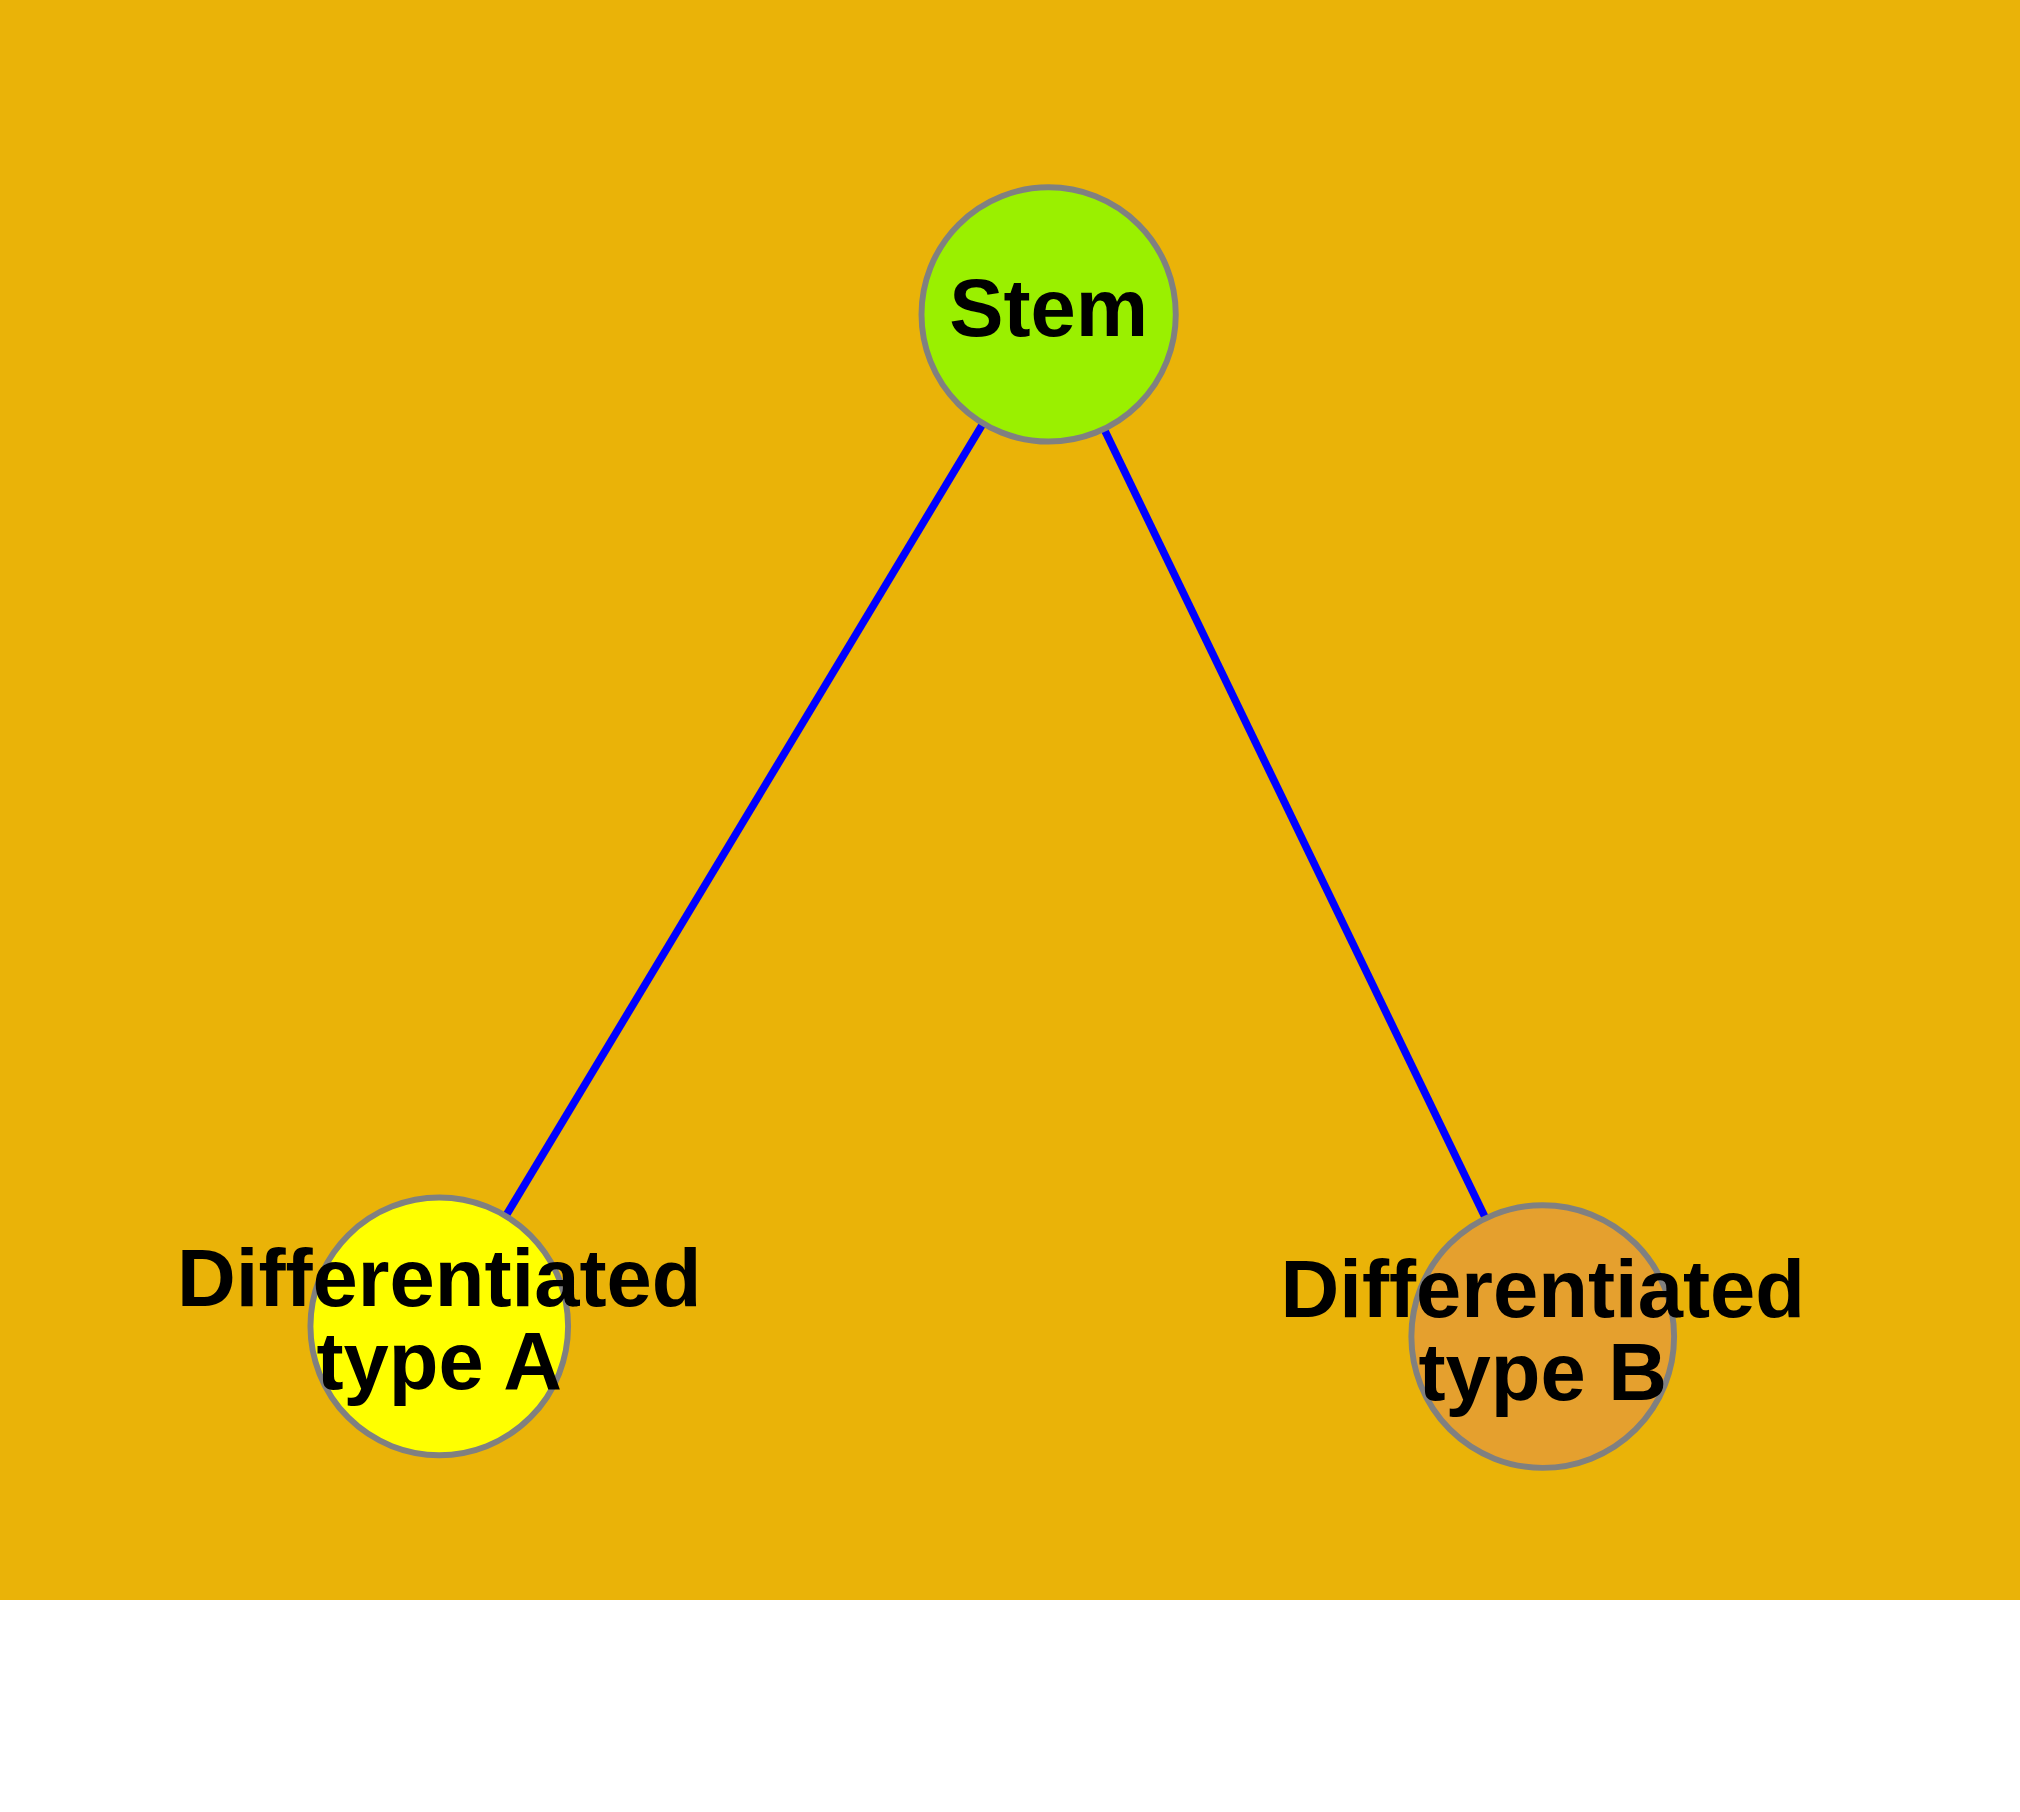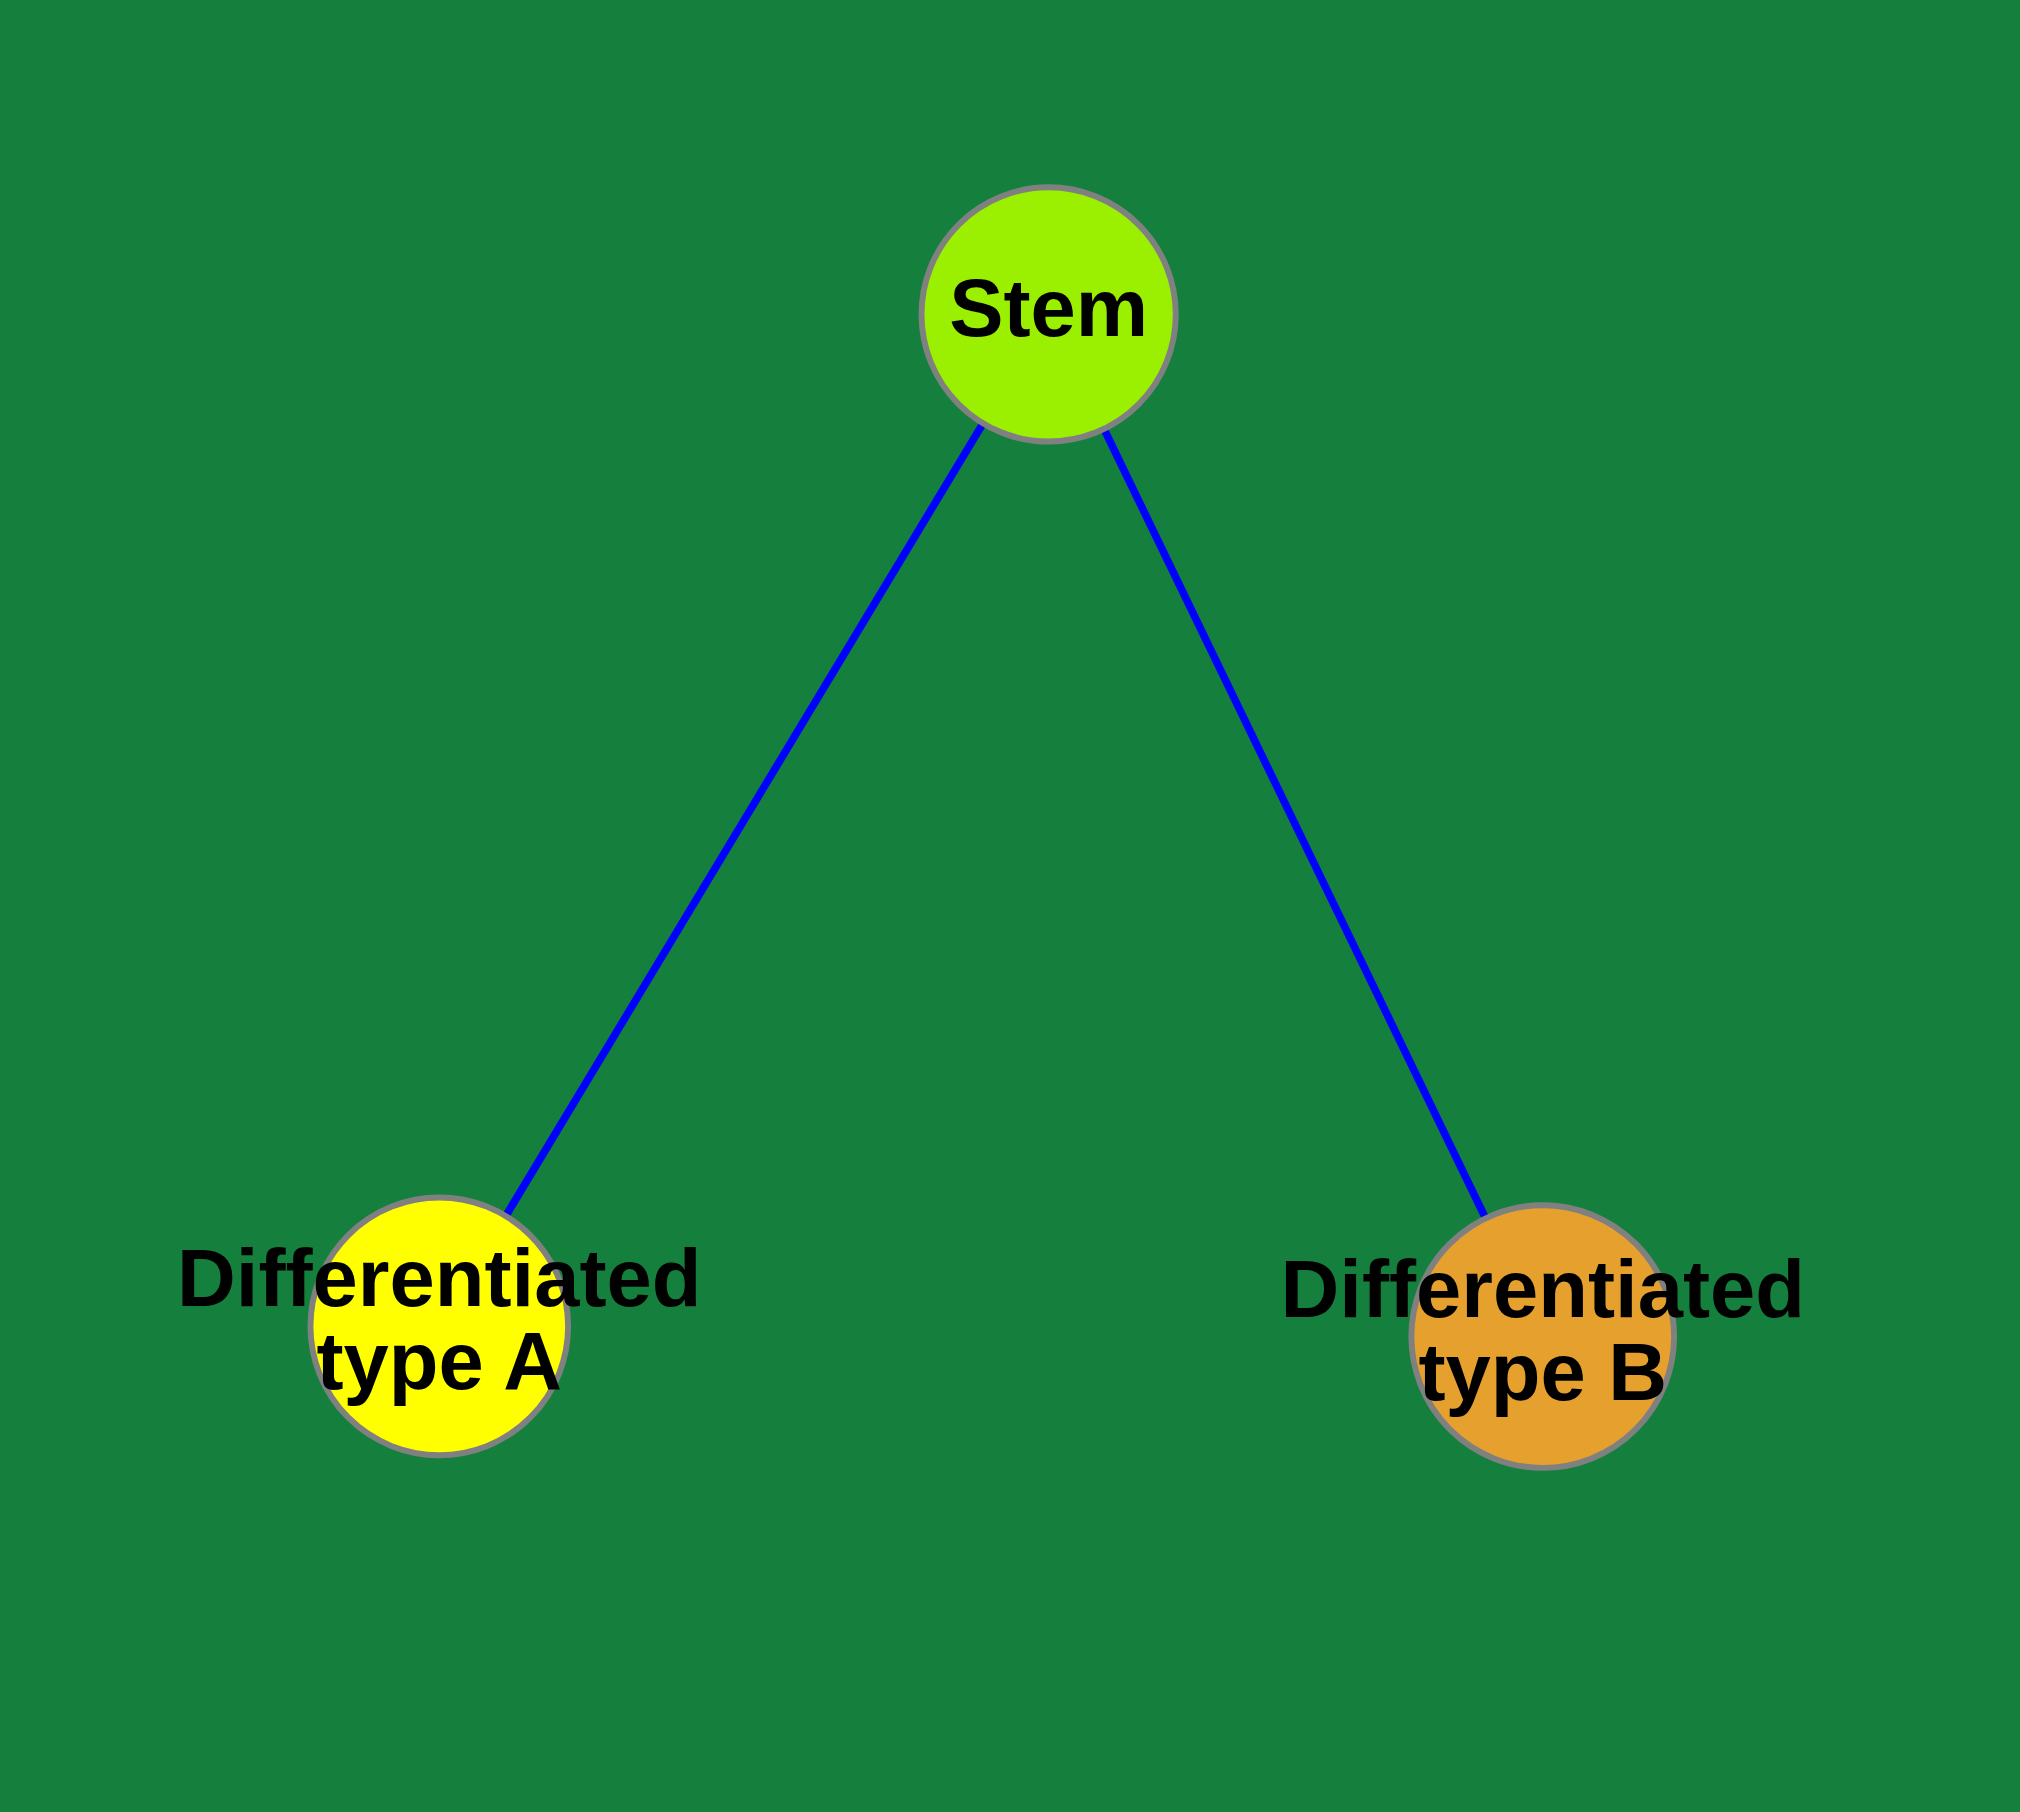--- a/index.html
+++ b/index.html
@@ -8,22 +8,22 @@
   }
   body {
     width: 2021px;
     height: 1812px;
     overflow: hidden;
     font-family: "Liberation Sans", sans-serif;
   }
   #graph-canvas {
     position: relative;
     width: 2021px;
-    height: 1812px;
-    background: #15803d;
+    height: 1600px;
+    background: #eab308;
   }
   #graph-svg {
     position: absolute;
     top: 0;
     left: 0;
     width: 2021px;
     height: 1812px;
     display: block;
   }
   .node-label {

